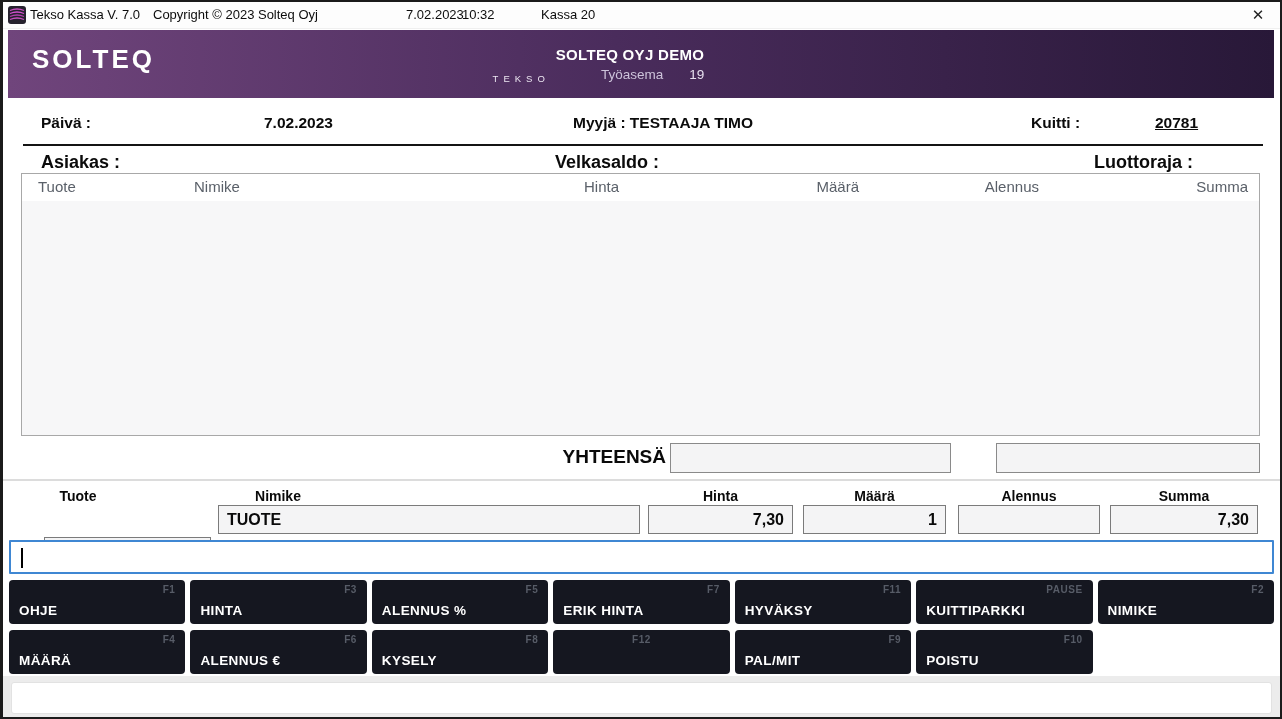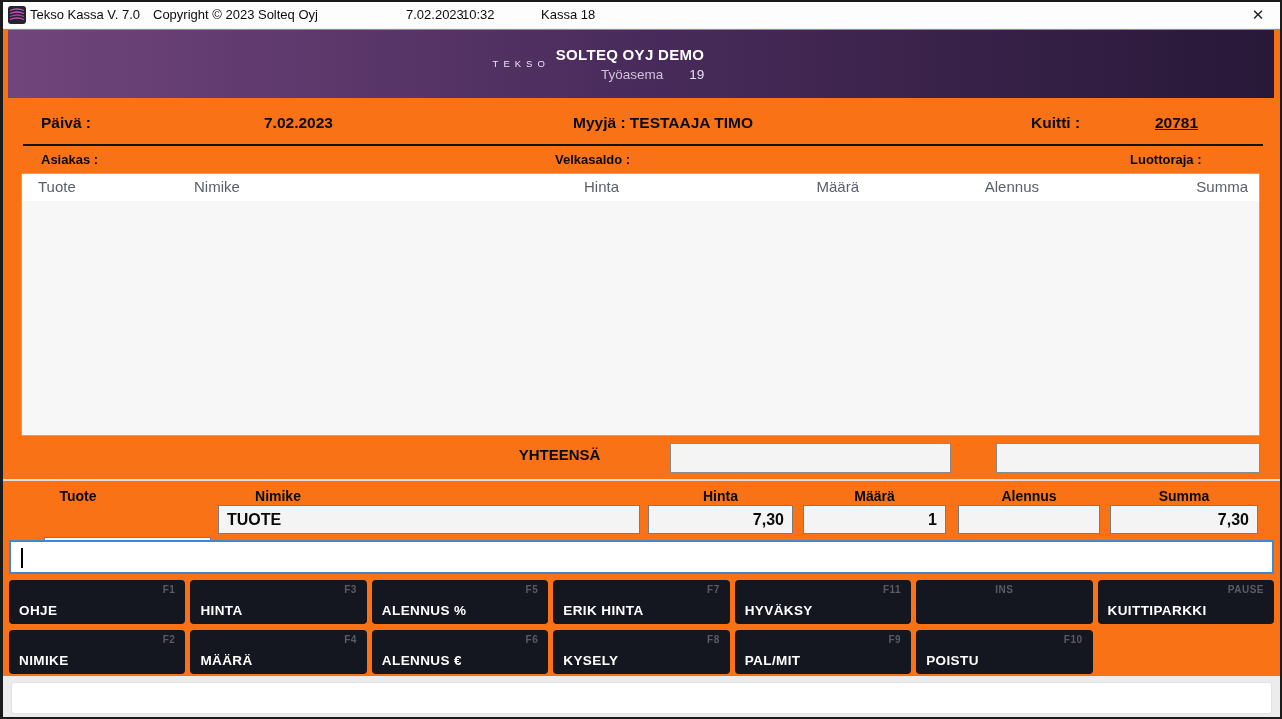--- a/index.html
+++ b/index.html
@@ -7,21 +7,21 @@
     --brand-gradient-right:#281838;
     --button-bg:#151720;
     --button-key-text:#575C67;
     --command-input-border:#3F87D3;
     --table-header-text:#5A6069;
     --field-bg:#F4F4F5;
   }
   *{box-sizing:border-box;margin:0;padding:0;}
   body{background:#888;font-family:"Liberation Sans","DejaVu Sans",sans-serif;}
   .app{
-    position:relative;width:1282px;height:719px;background:#f97316;
+    position:relative;width:1282px;height:719px;background:#ffffff;
     border:2px solid #1b1b1b;border-left-width:3px;overflow:hidden;
   }
   
   .titlebar{position:absolute;top:0;left:0;right:0;height:27px;background:#fdfdfd;border-bottom:1px solid #f0f0f0;}
   .titlebar span{position:absolute;top:5px;font-size:13px;color:#0c0c0c;white-space:nowrap;}
   .tb-icon{position:absolute;left:5px;top:4px;width:18px;height:18px;}
   .tb-title{left:27px;}
   .tb-copy{left:150px;}
   .tb-date{left:403px;}
   .tb-time{left:459px;text-align:center;}
@@ -45,39 +45,39 @@
   .brand-ws{font-size:13.5px;color:#CDC3DA;margin-top:4px;}
   .brand-ws .ws-num{margin-left:26px;color:#E6DFEE;}
   
   .inforow1 span{position:absolute;top:112px;font-size:15.5px;font-weight:bold;color:#0b0b0b;white-space:nowrap;}
   .if-paiva{left:38px;}
   .if-paiva-v{left:261px;}
   .if-myyja{left:570px;}
   .if-kuitti{left:1028px;}
   .if-kuitti-v{left:1152px;text-decoration:underline;}
   .divider1{position:absolute;top:142px;left:20px;right:17px;height:2px;background:#141414;}
-  .inforow2 span{position:absolute;top:150px;font-size:13px;font-weight:bold;color:#0b0b0b;white-space:nowrap;}
+  .inforow2 span{position:absolute;top:150px;font-size:18px;font-weight:bold;color:#0b0b0b;white-space:nowrap;}
   .if-asiakas{left:38px;}
   .if-velka{left:552px;}
-  .if-luotto{left:1085px;padding-left:42px;}
+  .if-luotto{left:1049px;padding-left:42px;}
   
   .sale-table{
     position:absolute;top:171px;left:18px;width:1239px;height:263px;
     border:1px solid #a8a8a8;background:#F7F7F8;
   }
   .sale-head{position:relative;height:27px;background:#fff;}
   .sale-head span{position:absolute;top:4px;font-size:15px;color:var(--table-header-text);}
   .col-tuote{left:16px;}
   .col-nimike{left:172px;}
   .col-hinta{left:400px;width:197px;text-align:right;}
   .col-maara{left:640px;width:197px;text-align:right;}
   .col-alennus{left:820px;width:197px;text-align:right;}
   .col-summa{left:1020px;width:206px;text-align:right;}
   
-  .totals-label{position:absolute;top:444px;left:450px;width:213px;text-align:center;font-size:15px;font-weight:bold;color:#0a0a0a;}
+  .totals-label{position:absolute;top:444px;left:450px;width:213px;text-align:right;font-size:19px;font-weight:bold;color:#0a0a0a;}
   .totals-box{position:absolute;top:441px;height:30px;border:1px solid #8a8a8a;background:var(--field-bg);font-size:16px;font-weight:bold;line-height:28px;padding:0 8px;text-align:right;}
   .totals-box1{left:667px;width:281px;}
   .totals-box2{left:993px;width:264px;}
   .divider2{position:absolute;top:477px;left:0;right:0;height:2px;background:#dcdcdc;}
   
   .entry-label{position:absolute;top:486px;font-size:14px;font-weight:bold;color:#0a0a0a;text-align:center;}
   .el-1{left:30px;width:90px;}
   .el-2{left:215px;width:120px;}
   .el-3{left:645px;width:145px;}
   .el-4{left:800px;width:143px;}
@@ -127,26 +127,27 @@
       <rect width="18" height="18" rx="3" fill="#26222e"></rect>
       <path d="M2 4.5 Q 9 1.5 16 4.5" stroke="#c94fc0" stroke-width="1.3" fill="none"></path>
       <path d="M2 7.5 Q 9 4.5 16 7.5" stroke="#d44fd0" stroke-width="1.3" fill="none"></path>
       <path d="M2 10.5 Q 9 7.5 16 10.5" stroke="#b23fae" stroke-width="1.3" fill="none"></path>
       <path d="M2 13.5 Q 9 10.5 16 13.5" stroke="#c94fc0" stroke-width="1.3" fill="none"></path>
     </svg>
     <span class="tb-title">Tekso Kassa V. 7.0</span>
     <span class="tb-copy">Copyright © 2023 Solteq Oyj</span>
     <span class="tb-date">7.02.2023</span>
     <span class="tb-time">10:32</span>
-    <span class="tb-kassa">Kassa 18</span>
+    <span class="tb-kassa">Kassa 20</span>
     <button class="tb-close">✕</button>
   </div>
 
   <div class="brand">
     <div class="logo">
+      <span class="logo-main">SOLTEQ</span>
       <span class="logo-sub">TEKSO</span>
     </div>
     <div class="brand-right">
       <div class="brand-company">SOLTEQ OYJ DEMO</div>
       <div class="brand-ws">
         <span>Työasema</span><span class="ws-num">19</span>
       </div>
     </div>
   </div>
 
@@ -211,44 +212,44 @@
       <span class="fk-key">F5</span>
     </div>
     <div class="fkey">
       <span class="fk-label">ERIK HINTA</span>
       <span class="fk-key">F7</span>
     </div>
     <div class="fkey">
       <span class="fk-label">HYVÄKSY</span>
       <span class="fk-key">F11</span>
     </div>
+    <div class="fkey">
+      <span class="fk-label">KUITTIPARKKI</span>
+      <span class="fk-key">PAUSE</span>
+    </div>
+
+    <div class="fkey">
+      <span class="fk-label">NIMIKE</span>
+      <span class="fk-key">F2</span>
+    </div>
+    <div class="fkey">
+      <span class="fk-label">MÄÄRÄ</span>
+      <span class="fk-key">F4</span>
+    </div>
+    <div class="fkey">
+      <span class="fk-label">ALENNUS €</span>
+      <span class="fk-key">F6</span>
+    </div>
+    <div class="fkey">
+      <span class="fk-label">KYSELY</span>
+      <span class="fk-key">F8</span>
+    </div>
     <div class="fkey blank">
       <span class="fk-label"></span>
-      <span class="fk-key">INS</span>
-    </div>
-    <div class="fkey">
-      <span class="fk-label">KUITTIPARKKI</span>
-      <span class="fk-key">PAUSE</span>
-    </div>
-
-    <div class="fkey">
-      <span class="fk-label">NIMIKE</span>
-      <span class="fk-key">F2</span>
-    </div>
-    <div class="fkey">
-      <span class="fk-label">MÄÄRÄ</span>
-      <span class="fk-key">F4</span>
-    </div>
-    <div class="fkey">
-      <span class="fk-label">ALENNUS €</span>
-      <span class="fk-key">F6</span>
-    </div>
-    <div class="fkey">
-      <span class="fk-label">KYSELY</span>
-      <span class="fk-key">F8</span>
+      <span class="fk-key">F12</span>
     </div>
     <div class="fkey">
       <span class="fk-label">PAL/MIT</span>
       <span class="fk-key">F9</span>
     </div>
     <div class="fkey">
       <span class="fk-label">POISTU</span>
       <span class="fk-key">F10</span>
     </div>
   </div>

